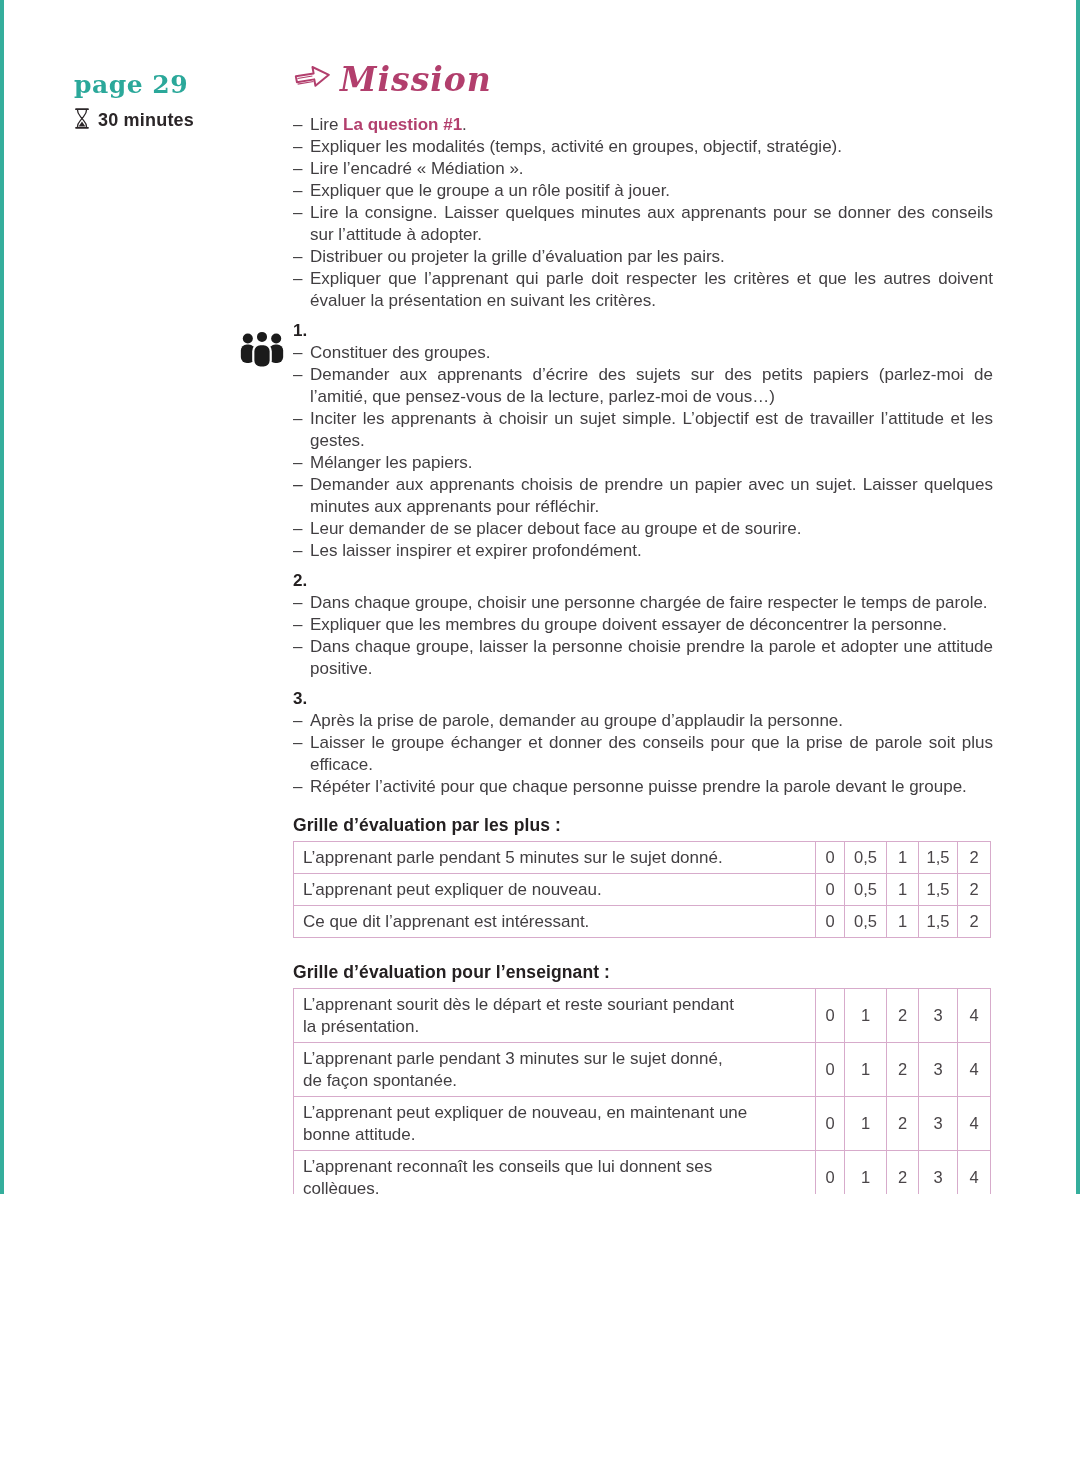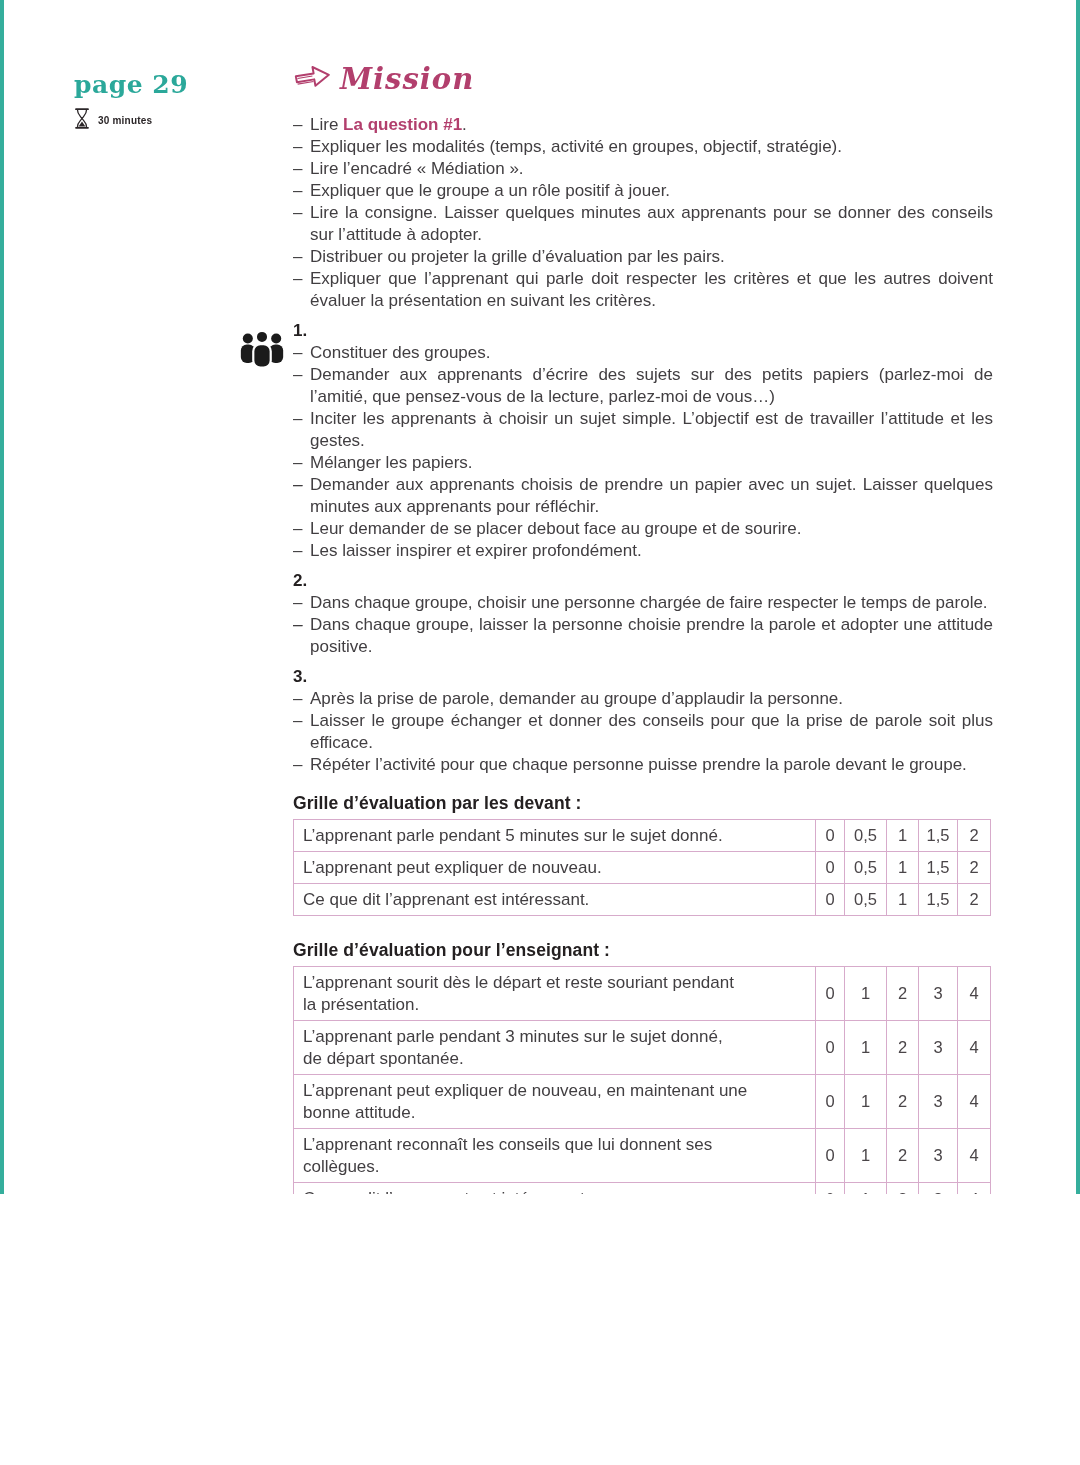--- a/index.html
+++ b/index.html
@@ -12,30 +12,30 @@
   .edge.left { left:0; } .edge.right { right:0; }
 
   
   .side { position:absolute; left:74px; top:70px; width:200px; }
   .page-label {
     font-family:"DejaVu Serif", serif; font-weight:bold;
     font-size:25px; color:#2BA89A; letter-spacing:0.5px;
   }
   .duration-row { display:flex; align-items:center; gap:8px; margin-top:9px; }
   .duration-row svg { flex:0 0 auto; }
-  .duration-label { font-size:10px; font-weight:bold; color:#2B2628; letter-spacing:0.2px; }
+  .duration-label { font-size:18px; font-weight:bold; color:#2B2628; letter-spacing:0.2px; }
 
   .group-icon { position:absolute; left:238px; top:329px; }
 
   
   .main { position:absolute; left:293px; top:56px; width:700px; }
   .mission-header { display:flex; align-items:center; gap:7px; margin-bottom:12px; height:46px; }
   .mission-title {
     font-family:"DejaVu Serif", serif; font-style:italic; font-weight:600;
-    font-size:29px; color:#B23F6D; letter-spacing:1px;
+    font-size:33px; color:#B23F6D; letter-spacing:1px;
   }
   .bullets { }
   .bullet {
     position:relative; padding-left:17px; text-align:justify;
     font-size:17px; line-height:22px; color:#413E41;
   }
   .bullet .dash { position:absolute; left:0; top:0; }
   .hl { color:#B23F6D; font-weight:bold; }
   .step-number { font-weight:bold; color:#242021; font-size:17px; line-height:22px; margin-top:8px; }
 
@@ -121,33 +121,33 @@
       <div class="bullet"><span class="dash">–</span><span>Mélanger les papiers.</span></div>
       <div class="bullet"><span class="dash">–</span></div>
       <div class="bullet"><span class="dash">–</span><span>Demander aux apprenants choisis de prendre un papier avec un sujet. Laisser quelques minutes aux apprenants pour réfléchir.</span></div>
       <div class="bullet"><span class="dash">–</span><span>Leur demander de se placer debout face au groupe et de sourire.</span></div>
       <div class="bullet"><span class="dash">–</span><span>Les laisser inspirer et expirer profondément.</span></div>
     </div>
 
     <div class="step-number">2.</div>
     <div class="bullets">
       <div class="bullet"><span class="dash">–</span><span>Dans chaque groupe, choisir une personne chargée de faire respecter le temps de parole.</span></div>
-      <div class="bullet"><span class="dash">–</span></div>
+      <div class="bullet"><span class="dash">–</span><span>Expliquer que les membres du groupe doivent essayer de déconcentrer la personne.</span></div>
       <div class="bullet"><span class="dash">–</span><span>Dans chaque groupe, laisser la personne choisie prendre la parole et adopter une attitude positive.</span></div>
     </div>
 
     <div class="step-number">3.</div>
     <div class="bullets">
       <div class="bullet"><span class="dash">–</span><span>Après la prise de parole, demander au groupe d’applaudir la personne.</span></div>
       <div class="bullet"><span class="dash">–</span><span>Laisser le groupe échanger et donner des conseils pour que la prise de parole soit plus efficace.</span></div>
       <div class="bullet"><span class="dash">–</span><span>Répéter l’activité pour que chaque personne puisse prendre la parole devant le groupe.</span></div>
     </div>
 
     <div class="grid-section">
-      <div class="grid-caption">Grille d’évaluation par les devant :</div>
+      <div class="grid-caption">Grille d’évaluation par les plus :</div>
       <table class="grid t1">
         <colgroup>
             <col style="width:522px">
             <col style="width:29px">
             <col style="width:42px">
             <col style="width:32px">
             <col style="width:39px">
             <col style="width:33px">
           </colgroup>
         <tbody>
@@ -196,21 +196,21 @@
               </td>
           <td class="score">0</td>
           <td class="score">1</td>
           <td class="score">2</td>
           <td class="score">3</td>
           <td class="score">4</td>
         </tr>
         <tr>
           <td class="desc">
                 <div>L’apprenant parle pendant 3 minutes sur le sujet donné,</div>
-                <div>de départ spontanée.</div>
+                <div>de façon spontanée.</div>
               </td>
           <td class="score">0</td>
           <td class="score">1</td>
           <td class="score">2</td>
           <td class="score">3</td>
           <td class="score">4</td>
         </tr>
         <tr>
           <td class="desc">
                 <div>L’apprenant peut expliquer de nouveau, en maintenant une</div>

